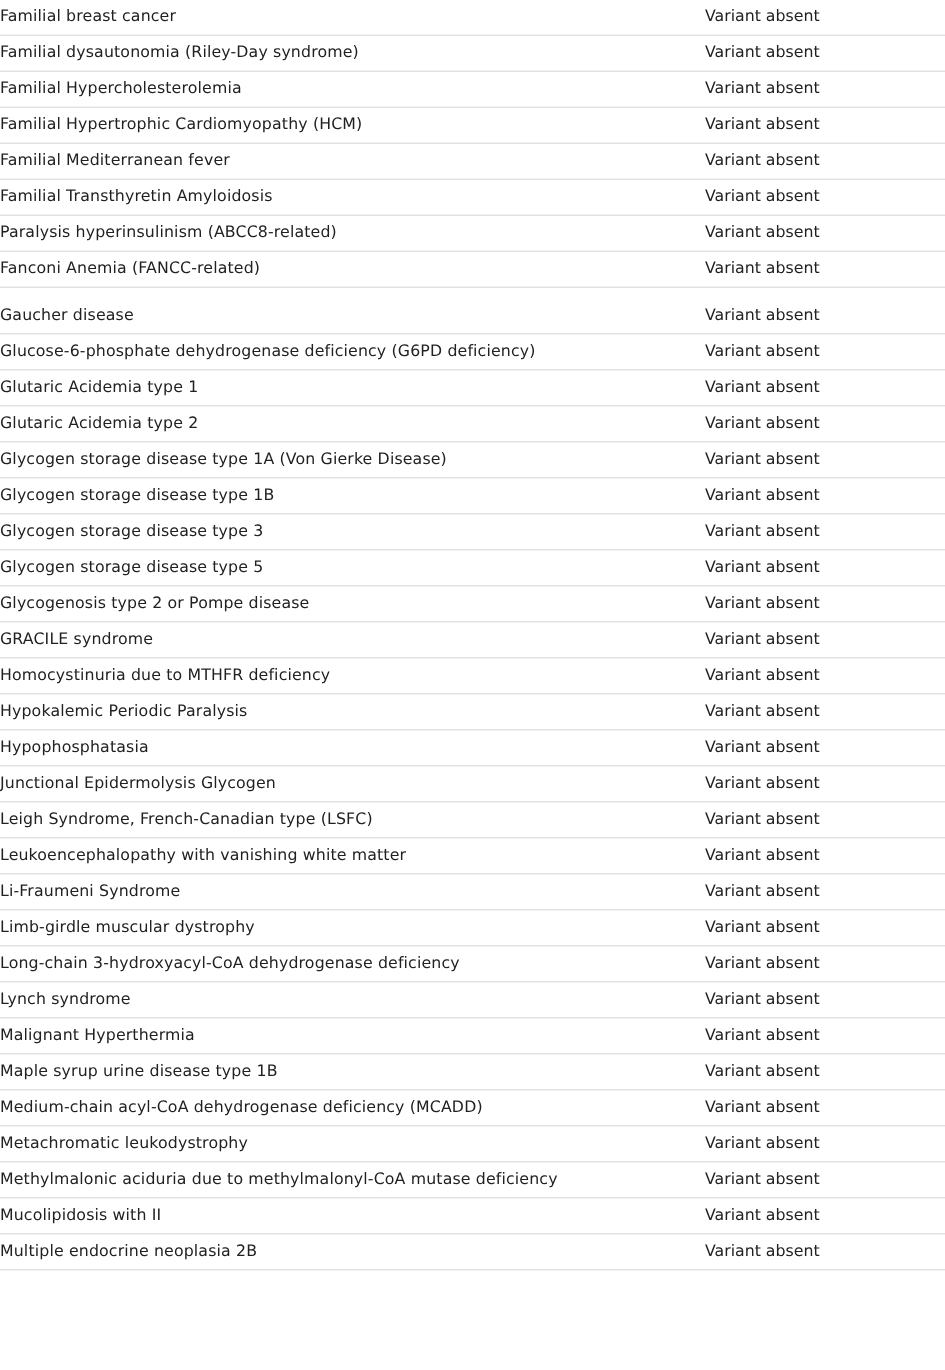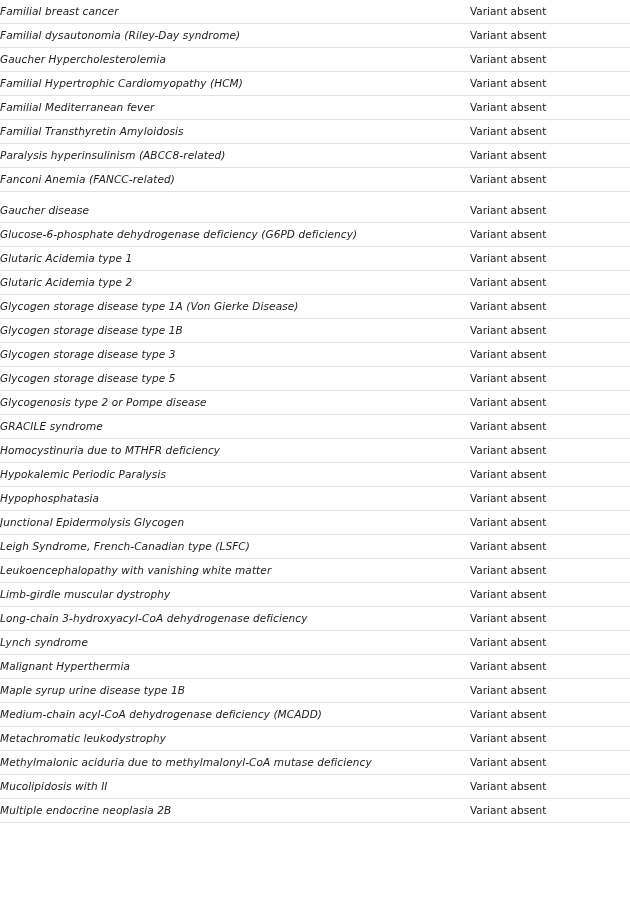--- a/index.html
+++ b/index.html
@@ -34,21 +34,20 @@
   }
   table.results tr.spacer-row td {
     border-bottom: none;
     height: 7px;
     padding: 0;
   }
   td.condition {
     padding-left: 20px;
     width: 470px;
     letter-spacing: 0.1px;
-    font-style: italic;
   }
   td.status {
     padding-left: 0;
     width: 160px;
     color: #212121;
   }
   .status-inner {
     display: block;
     padding-left: 0;
   }
@@ -65,21 +64,21 @@
             <span class="status-inner">Variant absent</span>
           </td>
         </tr>
         <tr>
           <td class="condition">Familial dysautonomia (Riley-Day syndrome)</td>
           <td class="status">
             <span class="status-inner">Variant absent</span>
           </td>
         </tr>
         <tr>
-          <td class="condition">Gaucher Hypercholesterolemia</td>
+          <td class="condition">Familial Hypercholesterolemia</td>
           <td class="status">
             <span class="status-inner">Variant absent</span>
           </td>
         </tr>
         <tr>
           <td class="condition">Familial Hypertrophic Cardiomyopathy (HCM)</td>
           <td class="status">
             <span class="status-inner">Variant absent</span>
           </td>
         </tr>
@@ -195,20 +194,26 @@
           </td>
         </tr>
         <tr>
           <td class="condition">Leigh Syndrome, French-Canadian type (LSFC)</td>
           <td class="status">
             <span class="status-inner">Variant absent</span>
           </td>
         </tr>
         <tr>
           <td class="condition">Leukoencephalopathy with vanishing white matter</td>
+          <td class="status">
+            <span class="status-inner">Variant absent</span>
+          </td>
+        </tr>
+        <tr>
+          <td class="condition">Li-Fraumeni Syndrome</td>
           <td class="status">
             <span class="status-inner">Variant absent</span>
           </td>
         </tr>
         <tr>
           <td class="condition">Limb-girdle muscular dystrophy</td>
           <td class="status">
             <span class="status-inner">Variant absent</span>
           </td>
         </tr>

